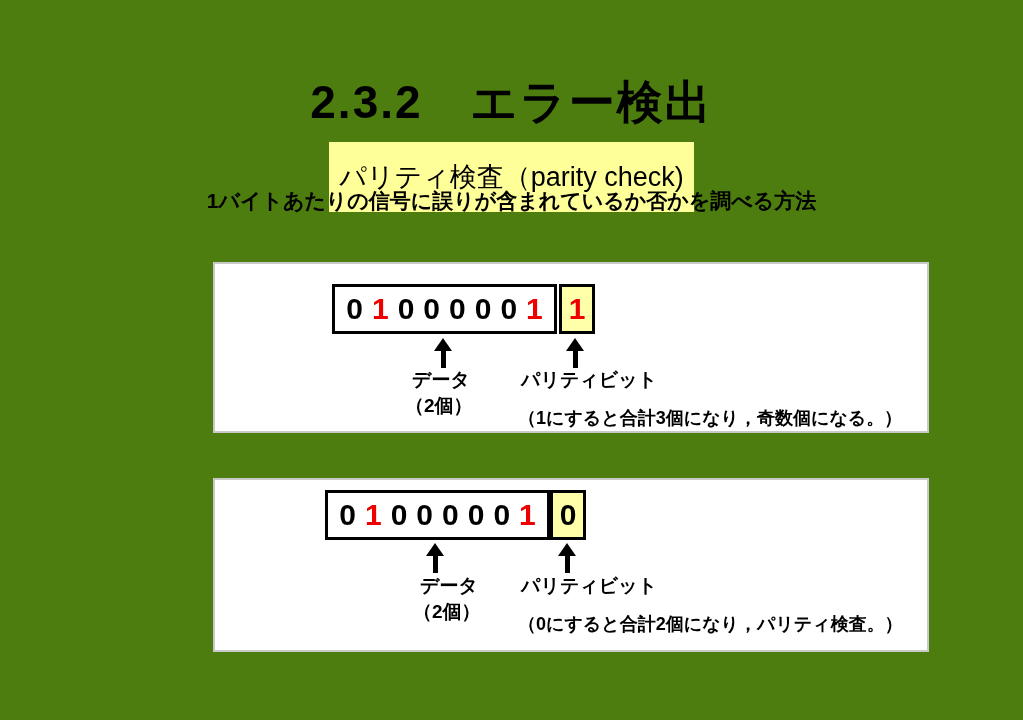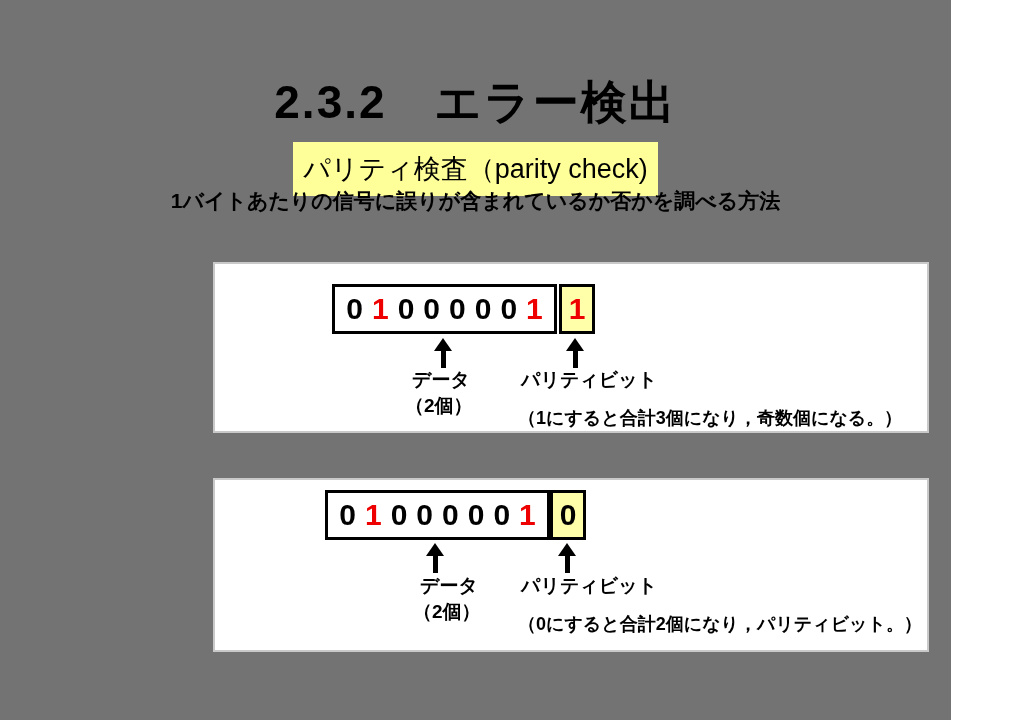--- a/index.html
+++ b/index.html
@@ -3,23 +3,23 @@
 <meta charset="utf-8">
 <style>
   html, body {
     margin: 0;
     padding: 0;
     background: #ffffff;
     font-family: "Liberation Sans", "DejaVu Sans", sans-serif;
   }
   .slide {
     position: relative;
-    width: 951px;
+    width: 1023px;
     height: 720px;
-    background: #737373;
+    background: #4d7c0f;
     overflow: hidden;
     color: #000;
   }
   .title {
     position: absolute;
     top: 72px;
     left: 0;
     width: 100%;
     text-align: center;
     font-size: 46px;
@@ -32,21 +32,21 @@
     top: 142px;
     left: 0;
     width: 100%;
     text-align: center;
   }
   .subtitle-highlight {
     display: inline-block;
     background: #ffff99;
     font-size: 27px;
     line-height: 38px;
-    padding: 8px 10px;
+    padding: 16px 10px;
   }
   .description {
     position: absolute;
     top: 187px;
     left: 0;
     width: 100%;
     text-align: center;
     font-size: 21px;
     font-weight: bold;
   }
@@ -193,16 +193,16 @@
       <div class="stem"></div>
     </div>
     <div class="up-arrow" style="left:343px; top:63px;">
       <div class="head"></div>
       <div class="stem"></div>
     </div>
 
     <div class="lbl" style="left:205px; top:93px;">データ</div>
     <div class="lbl" style="left:306px; top:93px;">パリティビット</div>
     <div class="lbl" style="left:198px; top:119px;">（2個）</div>
-    <div class="lbl note" style="left:303px; top:120px;">（0にすると合計2個になり，パリティビット。）</div>
+    <div class="lbl note" style="left:303px; top:120px;">（0にすると合計2個になり，パリティ検査。）</div>
   </div>
 
 </div>
 
 </body></html>

